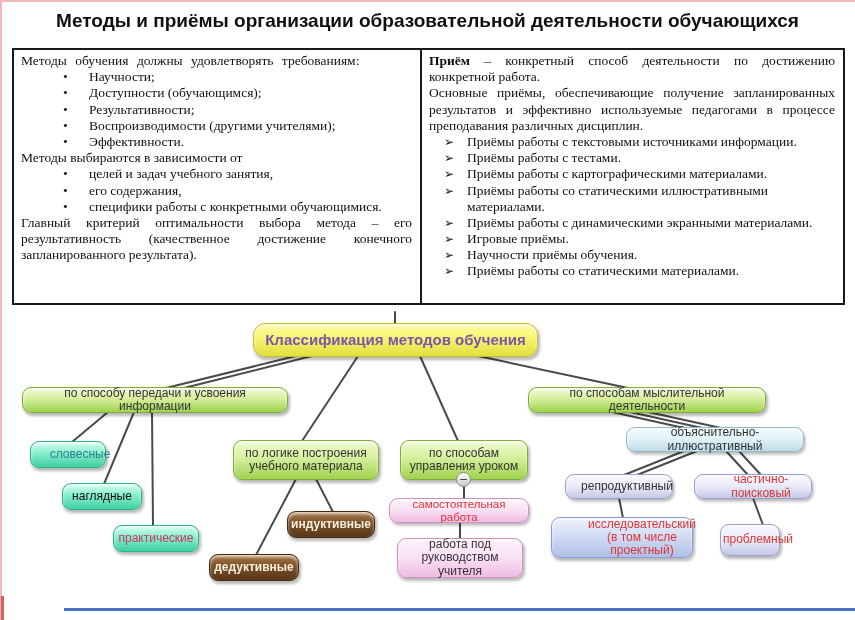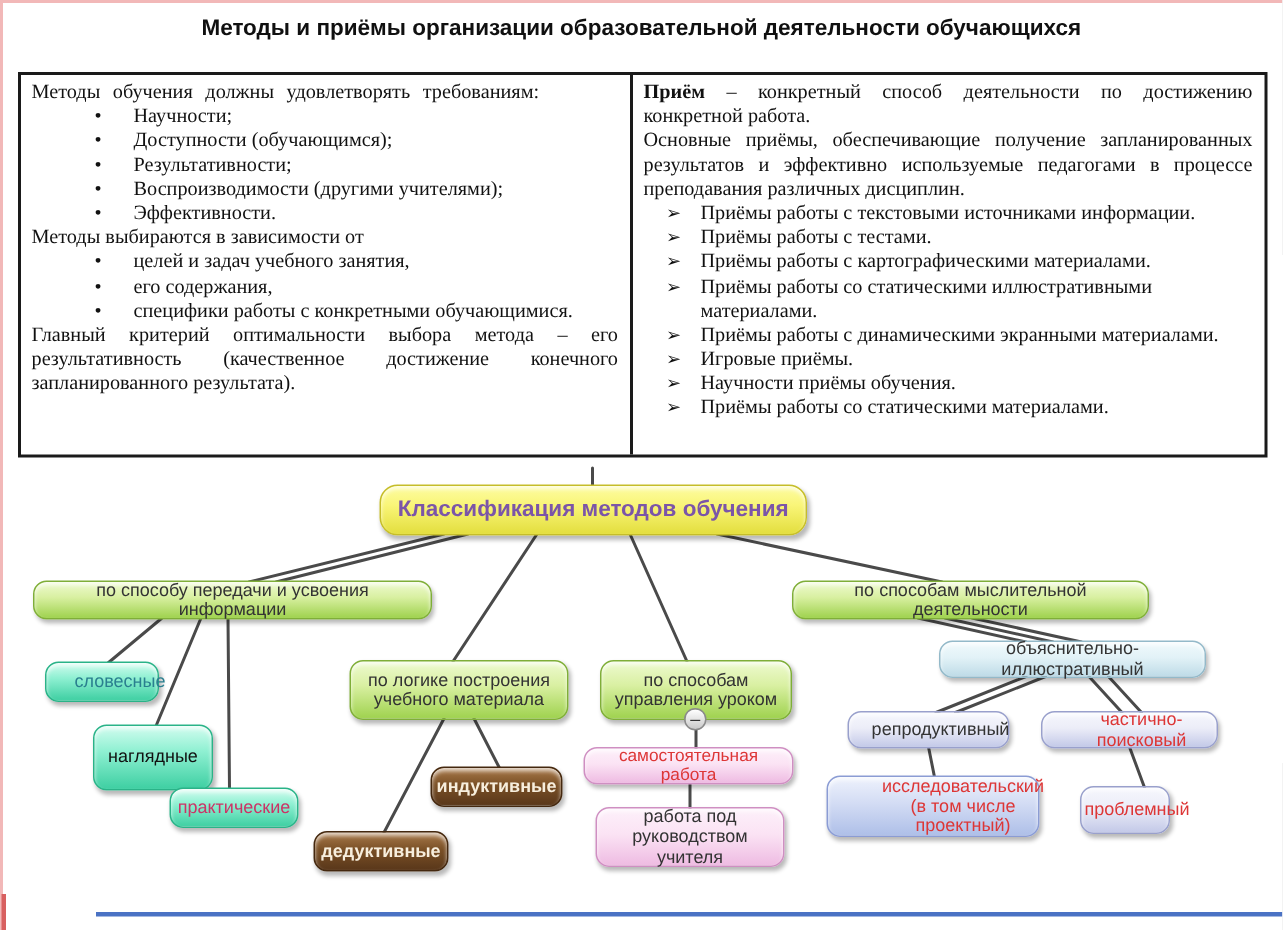--- a/index.html
+++ b/index.html
@@ -5,21 +5,21 @@
   html,body{margin:0;padding:0;background:#e9e9e9;}
   .page{position:relative;width:855px;height:620px;background:#ffffff;overflow:hidden;
         font-family:"Liberation Serif",serif;color:#111;}
   
   .edge-top{position:absolute;left:0;top:0;right:0;height:2px;background:var(--pink_edge);}
   .edge-left{position:absolute;left:0;top:0;bottom:0;width:2px;background:var(--pink_edge);}
   .blue-rule{position:absolute;left:64px;right:0;top:608px;height:3px;background:var(--blue_rule);}
   .red-mark{position:absolute;left:1px;top:596px;width:3px;height:24px;background:var(--red_mark);}
 
   .title{position:absolute;left:0;top:10px;width:100%;margin:0;text-align:center;
-         font-family:"Liberation Sans",sans-serif;font-size:15px;font-weight:bold;color:#101010;}
+         font-family:"Liberation Sans",sans-serif;font-size:19px;font-weight:bold;color:#101010;}
 
   
   .defs-table{position:absolute;left:12px;top:48px;width:833px;height:257px;
               border:2px solid #1a1a1a;display:flex;box-sizing:border-box;}
   .cell{box-sizing:border-box;padding:3px 8px 3px 7px;font-size:13.5px;line-height:1.2;}
   .cell p{margin:0;text-align:justify;}
   .cell-left{width:408px;border-right:2px solid #1a1a1a;}
   .cell-right{flex:1;}
   .wide-sp{word-spacing:5px;}
   .cell ul{list-style:none;margin:0;padding:0 0 0 42px;}
@@ -57,21 +57,21 @@
         background:linear-gradient(#eef2fc 0%,var(--bluelav_light) 45%,var(--bluelav_dark) 100%);}
   .red-text{color:var(--red_text);}
   .teal-text{color:var(--teal_text);padding-left:28px;}
   .magenta-text{color:var(--magenta_text);}
 
   #n-transfer{left:22px;top:77px;width:266px;height:26px;}
   #n-mental{left:528px;top:77px;width:238px;height:26px;}
   #n-logic{left:233px;top:130px;width:146px;height:40px;}
   #n-control{left:400px;top:130px;width:128px;height:40px;}
   #n-verbal{left:30px;top:131px;width:76px;height:27px;}
-  #n-visual{left:62px;top:173px;width:80px;height:44px;}
+  #n-visual{left:62px;top:173px;width:80px;height:27px;}
   #n-practical{left:113px;top:215px;width:86px;height:27px;}
   #n-inductive{left:287px;top:201px;width:88px;height:27px;}
   #n-deductive{left:209px;top:244px;width:90px;height:27px;}
   #n-independent{left:389px;top:188px;width:140px;height:25px;font-size:11.5px;}
   #n-guided{left:397px;top:228px;width:126px;height:40px;}
   #n-explanatory{left:626px;top:117px;width:178px;height:25px;}
   #n-reproductive{left:565px;top:164px;width:108px;height:25px;}
   #n-partial{left:694px;top:164px;width:118px;height:25px;}
   #n-research{left:551px;top:207px;width:142px;height:41px;padding-left:44px;}
   #n-problem{left:720px;top:214px;width:60px;height:32px;}

